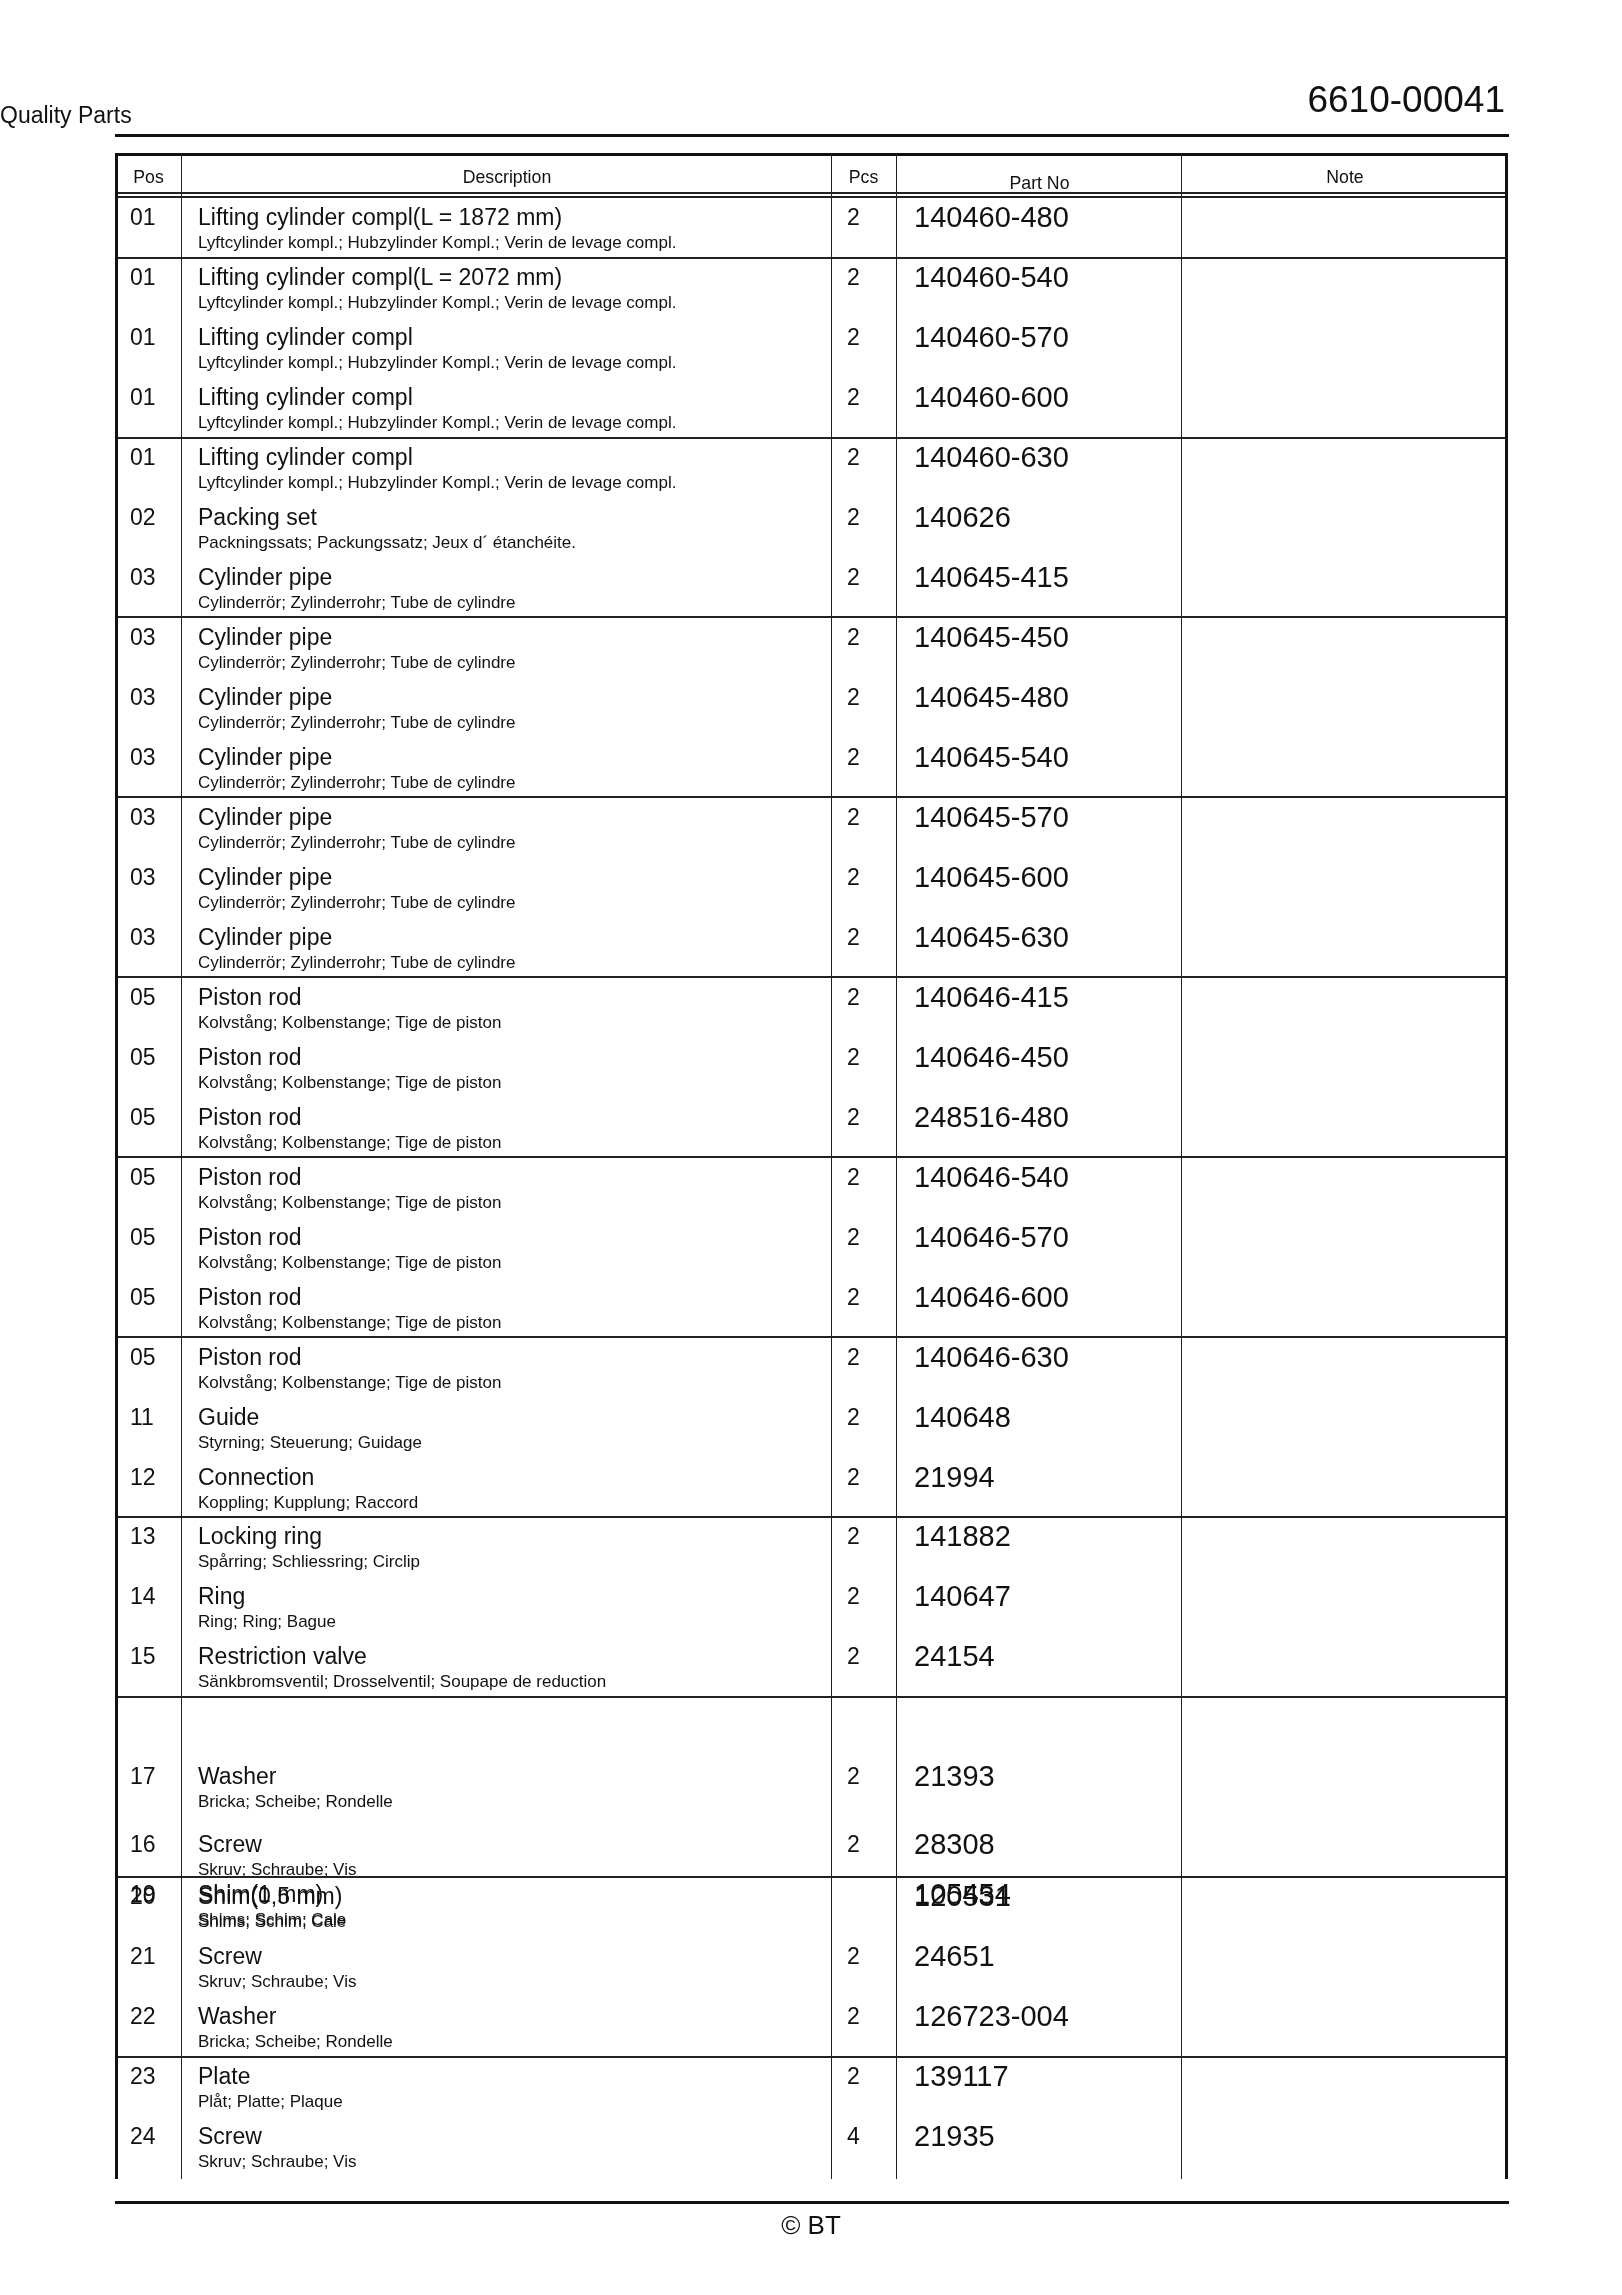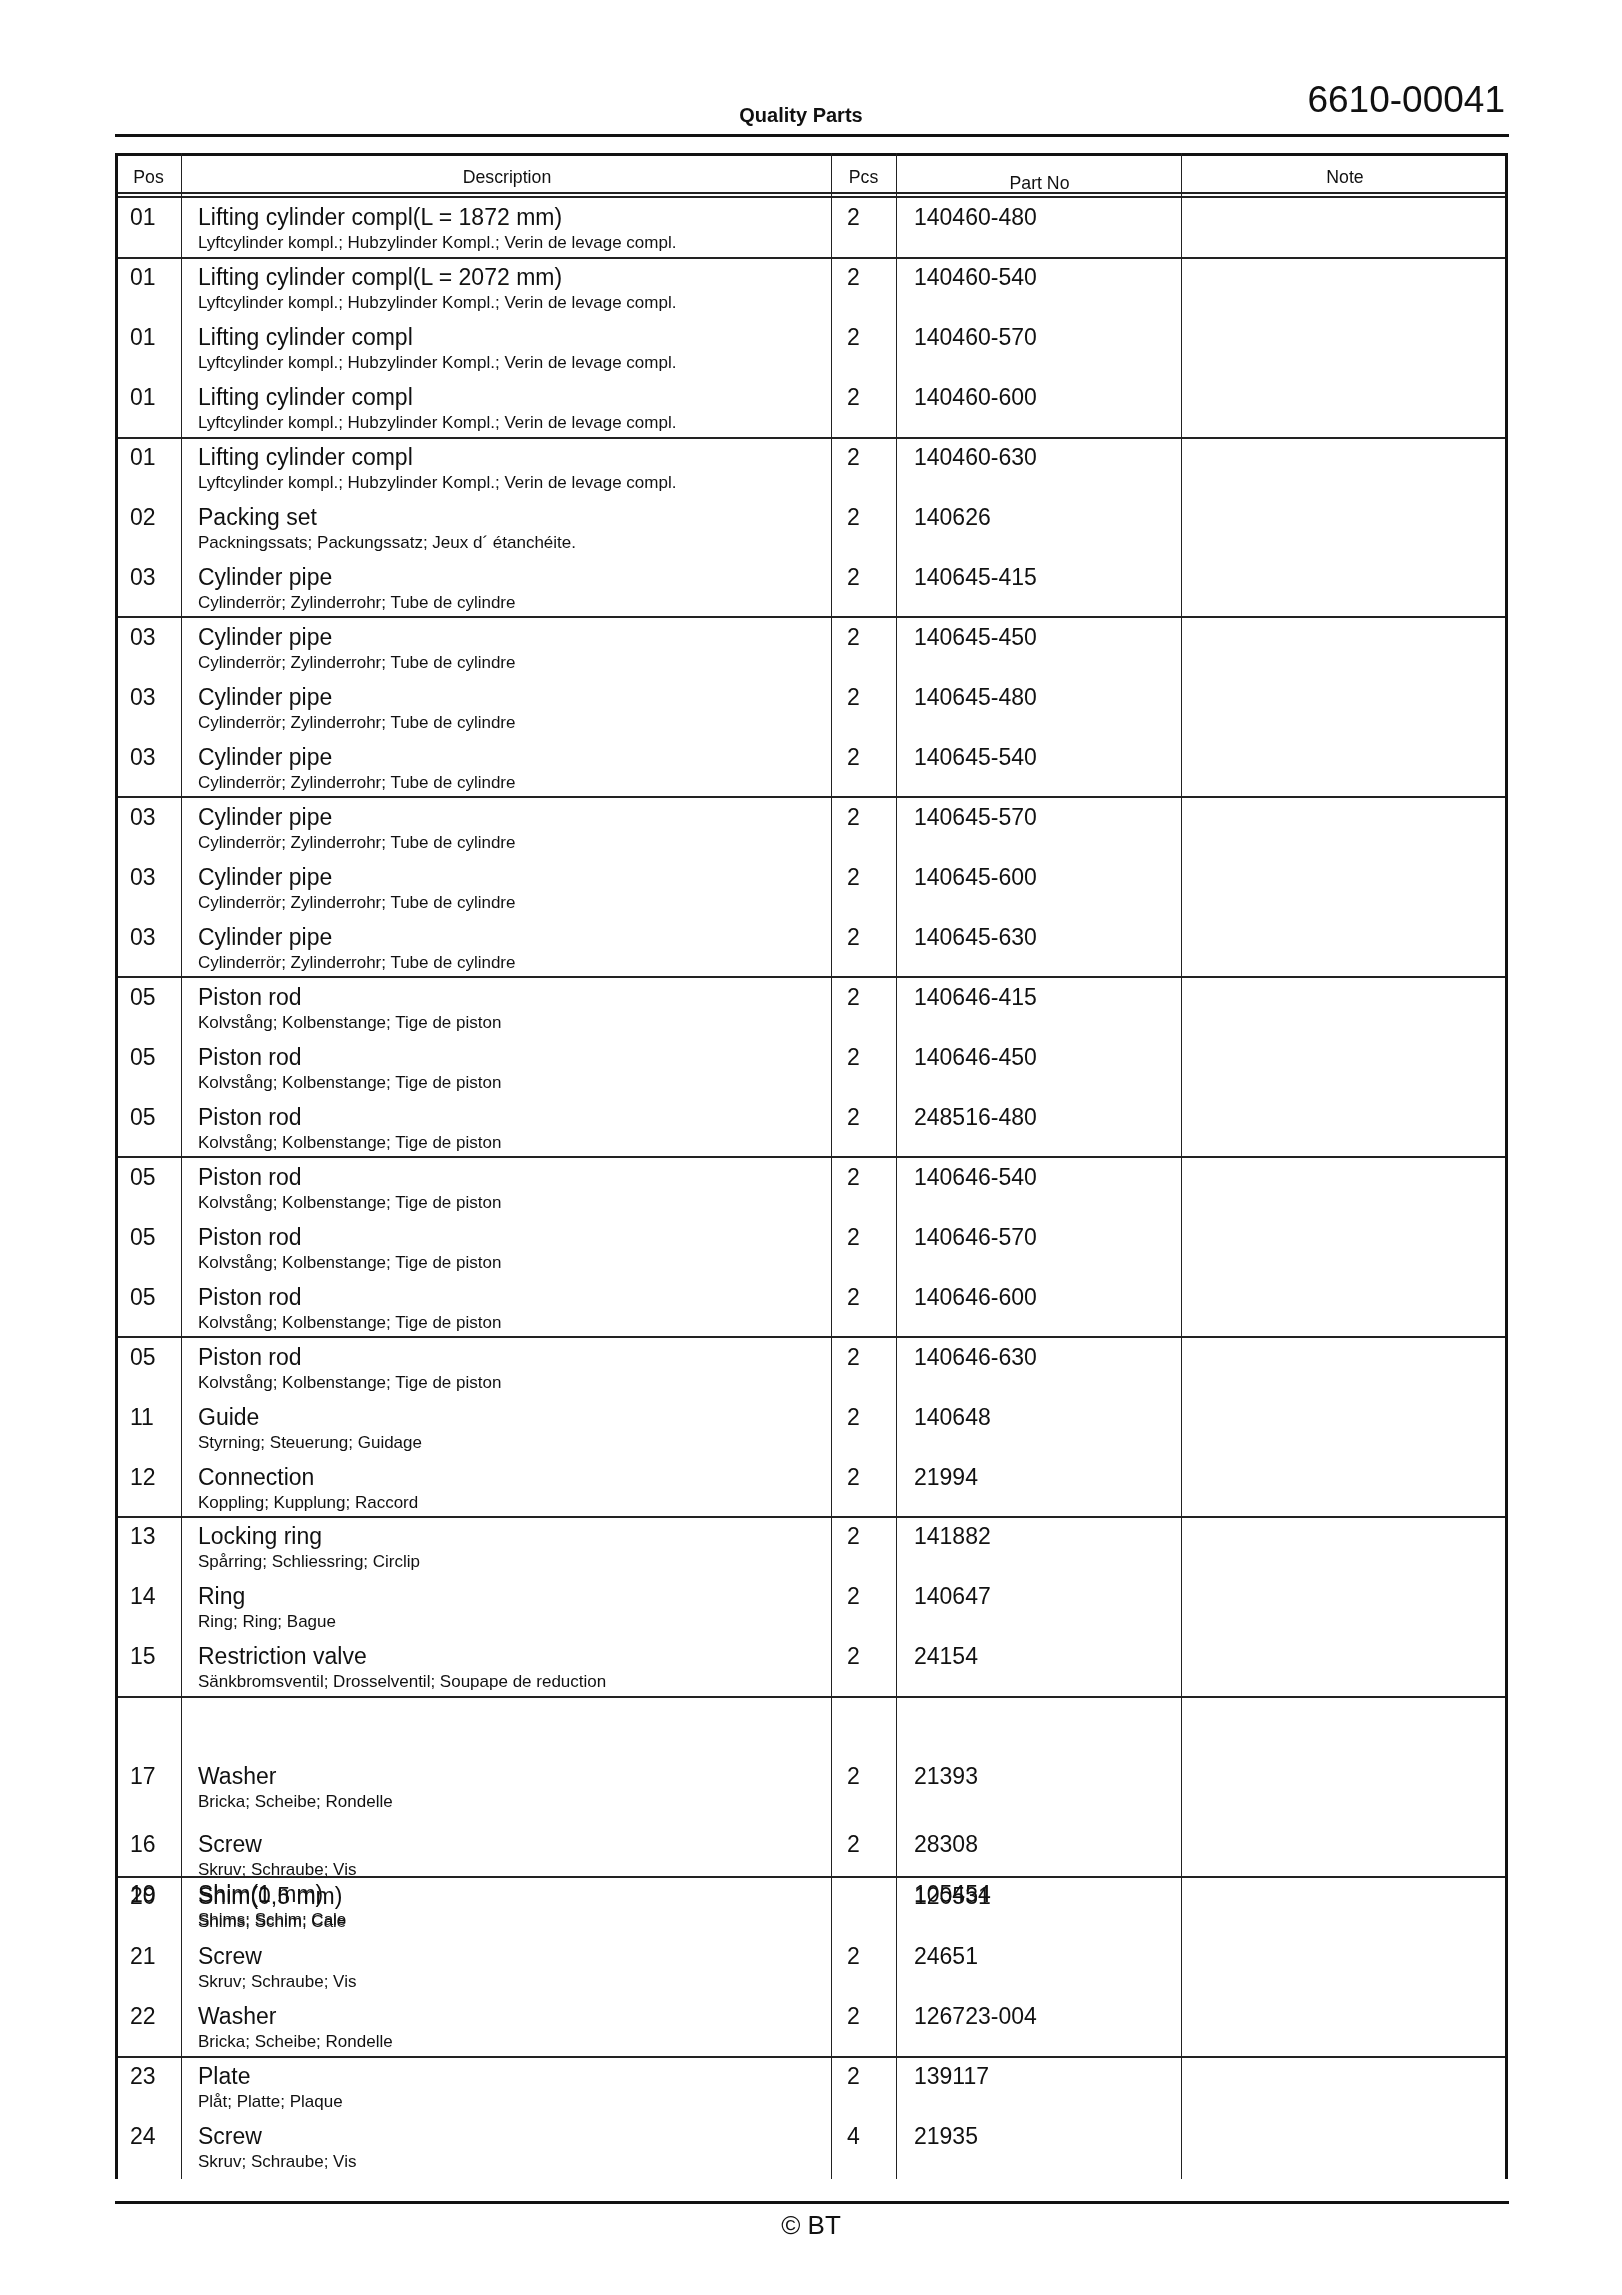--- a/index.html
+++ b/index.html
@@ -1,37 +1,37 @@
 <!DOCTYPE html>
 <html style="font-size:11px"><head>
 <meta charset="utf-8">
 <style>
   html, body { margin: 0; padding: 0; background: #ffffff; }
   body { width: 1622px; height: 2295px; position: relative; overflow: hidden;
          font-family: "Liberation Sans", sans-serif; color: #111; }
   .doc-number { position: absolute; right: 117px; top: 79px; font-size: 37px; line-height: 41px; }
-  .page-title { position: absolute; left: 0; width: 1602px; text-align: center; top: 102px;
-                font-size: 20px; font-weight: bold; line-height: 27px; }
+  .page-title { position: absolute; left: 0; width: 1602px; top: 102px;
+                font-size: 23px; font-weight: normal; line-height: 27px; }
   .title-rule { position: absolute; left: 115px; width: 1394px; top: 134px; height: 2.7px; background: #111; }
 
   .table { position: absolute; left: 115px; top: 153px; width: 1392px; }
   .table-top { position: absolute; left: 0; top: 0; width: 100%; height: 2.7px; background: #111; }
   .vline { position: absolute; top: 0; width: 1.4px; background: #222; }
   .vline.outer { width: 2.7px; background: #111; }
   .hdr-cell { position: absolute; top: 2.7px; height: 36px; line-height: 42px; text-align: center; font-size: 17.7px; }
   .hdr-rule { position: absolute; left: 0; width: 100%; height: 2px; background: #222; }
   .group-rule { position: absolute; left: 0; width: 100%; height: 2px; background: #222; }
 
   .row { position: absolute; left: 0; width: 100%; height: 60px; border-radius: 13px; }
   .cell { position: absolute; top: 0; }
   .pos { left: 15px; top: 5.5px; font-size: 23px; line-height: 27px; }
   .desc-main { left: 83px; top: 5.5px; font-size: 23px; line-height: 27px; white-space: nowrap; }
   .desc-sub { left: 83px; top: 35px; font-size: 17px; line-height: 20.4px; white-space: nowrap; }
   .pcs { left: 732px; top: 5.5px; font-size: 23px; line-height: 27px; }
-  .partno { left: 799px; top: 5.5px; font-size: 23px; line-height: 27px; }
+  .partno { left: 799px; top: 5.5px; font-size: 29px; line-height: 27px; }
   .note { left: 1070px; top: 5.5px; font-size: 23px; line-height: 27px; }
 
   .footer-rule { position: absolute; left: 115px; width: 1394px; top: 2201px; height: 3.4px; background: #111; }
   .footer-text { position: absolute; left: 0; width: 1622px; text-align: center; top: 2210px; font-size: 26px; line-height: 30px; }
 </style>
 </head>
 <body>
 
 <div class="doc-number">6610-00041</div>
 <div class="page-title">Quality Parts</div>

